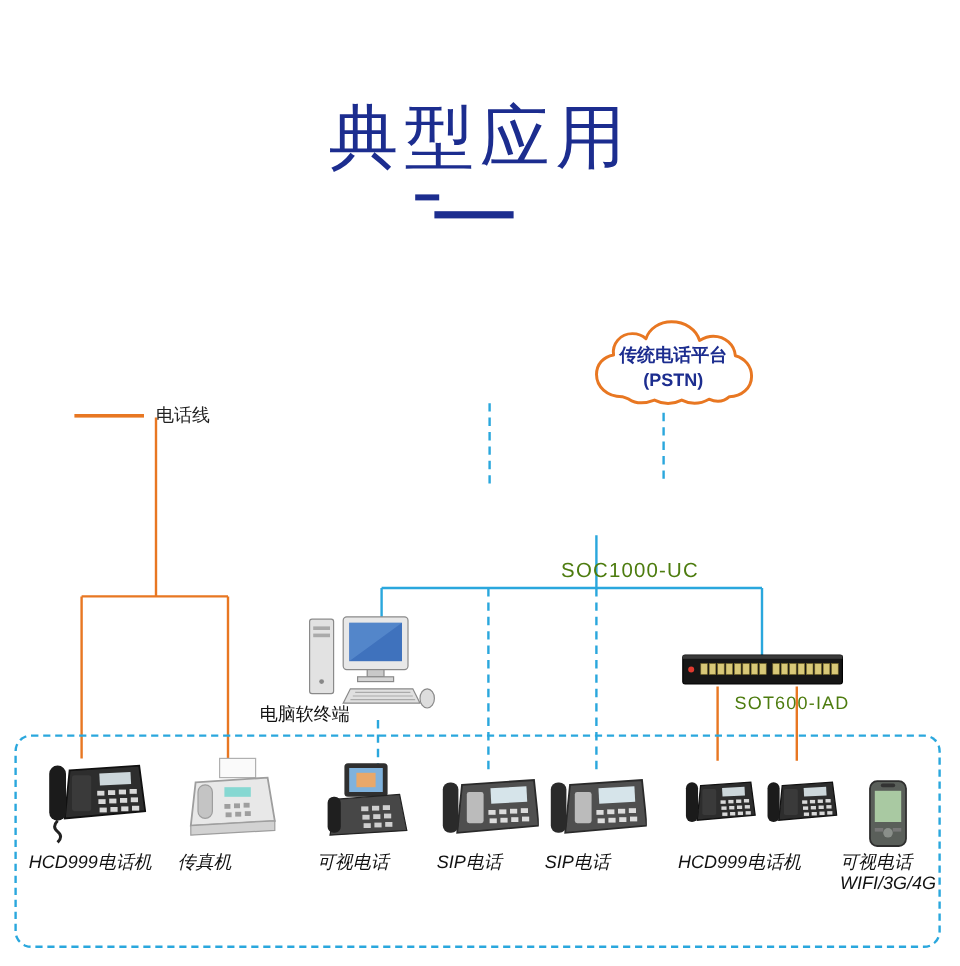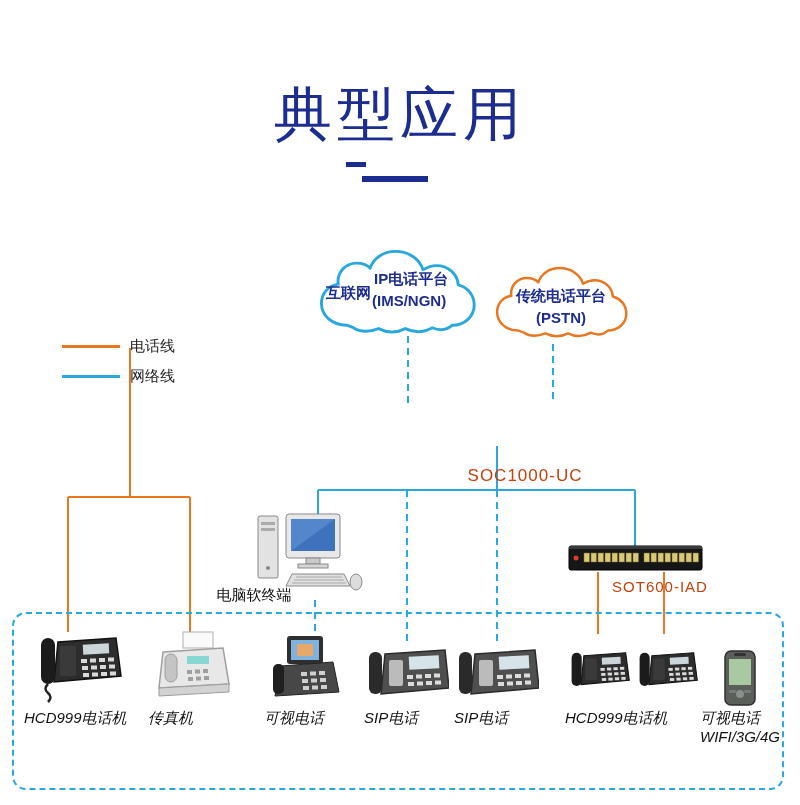--- a/index.html
+++ b/index.html
@@ -25,21 +25,21 @@
   svg.wires { position:absolute; left:0; top:0; }
 
   .cloud { position:absolute; }
   .cloud svg { position:absolute; left:0; top:0; }
   .cloud span { position:absolute; font-size:15px; font-weight:bold; color:#1c2d8f; white-space:nowrap; }
   .cloud-internet { left:312px; top:248px; width:170px; height:94px; }
   .cloud-pstn { left:490px; top:262px; width:142px; height:88px; }
   .c-center { left:0; width:100%; text-align:center; }
 
   .device { position:absolute; }
-  .node-label { position:absolute; font-size:17px; color:#c2410c; letter-spacing:1px; white-space:nowrap; text-align:center; }
+  .node-label { position:absolute; font-size:17px; color:#4d7c0f; letter-spacing:1px; white-space:nowrap; text-align:center; }
   .node-label.small { font-size:15px; }
   .softclient-label { position:absolute; left:206px; top:586px; width:96px; text-align:center; font-size:15px; font-weight:normal; color:#111; }
 
   .terminal-box {
     position:absolute; left:12px; top:612px; width:772px; height:178px;
     border:2px dashed #2aa7dd; border-radius:14px; box-sizing:border-box;
   }
   .terminal { position:absolute; top:622px; text-align:left;font-style:italic; }
   .t-icon { height:84px; display:flex; align-items:flex-end; justify-content:center; gap:6px; }
   .t-label { font-size:15px; color:#111; margin-top:3px; white-space:nowrap; }
@@ -72,34 +72,22 @@
       <path d="M407 490 V642"></path>
       <path d="M497 490 V642"></path>
     </g>
   </svg>
 
   <div class="legend">
     <div class="legend-row">
       <span class="legend-line orange"></span>
       <span class="legend-label">电话线</span>
     </div>
-    <div class="legend-row">
-      <span class="legend-line blue"></span>
-      <span class="legend-label">网络线</span>
-    </div>
-  </div>
-
-  <div class="cloud cloud-internet">
-    <svg width="170" height="94" viewBox="0 0 200 112">
-      <path d="M40 92 C22 92 10 80 10 66 C10 54 18 45 30 43 C28 30 38 18 52 18 C58 18 64 20 68 24 C72 12 84 4 98 4 C114 4 127 13 131 26 C136 23 141 21 147 21 C161 21 172 31 173 44 C184 47 192 56 192 68 C192 82 180 92 166 92 Q156 101 142 95 Q126 104 110 96 Q94 104 78 96 Q60 103 48 95 Q43 93 40 92 Z" fill="#ffffff" stroke="#2aa7dd" stroke-width="3.5" stroke-linejoin="round"></path>
-    </svg>
-    <span style="left:14px; top:36px;">互联网</span>
-    <span style="left:62px; top:22px;">IP电话平台</span>
-    <span style="left:60px; top:44px;">(IMS/NGN)</span>
-  </div>
+  </div>
+
 
   <div class="cloud cloud-pstn">
     <svg width="142" height="86" viewBox="0 0 200 112">
       <path d="M40 92 C22 92 10 80 10 66 C10 54 18 45 30 43 C28 30 38 18 52 18 C58 18 64 20 68 24 C72 12 84 4 98 4 C114 4 127 13 131 26 C136 23 141 21 147 21 C161 21 172 31 173 44 C184 47 192 56 192 68 C192 82 180 92 166 92 Q156 101 142 95 Q126 104 110 96 Q94 104 78 96 Q60 103 48 95 Q43 93 40 92 Z" fill="#ffffff" stroke="#e87722" stroke-width="3.5" stroke-linejoin="round"></path>
     </svg>
     <span class="c-center" style="top:25px;">传统电话平台</span>
     <span class="c-center" style="top:47px;">(PSTN)</span>
   </div>
 
   <div class="node-label" style="left:445px; top:466px; width:160px;">SOC1000-UC</div>

